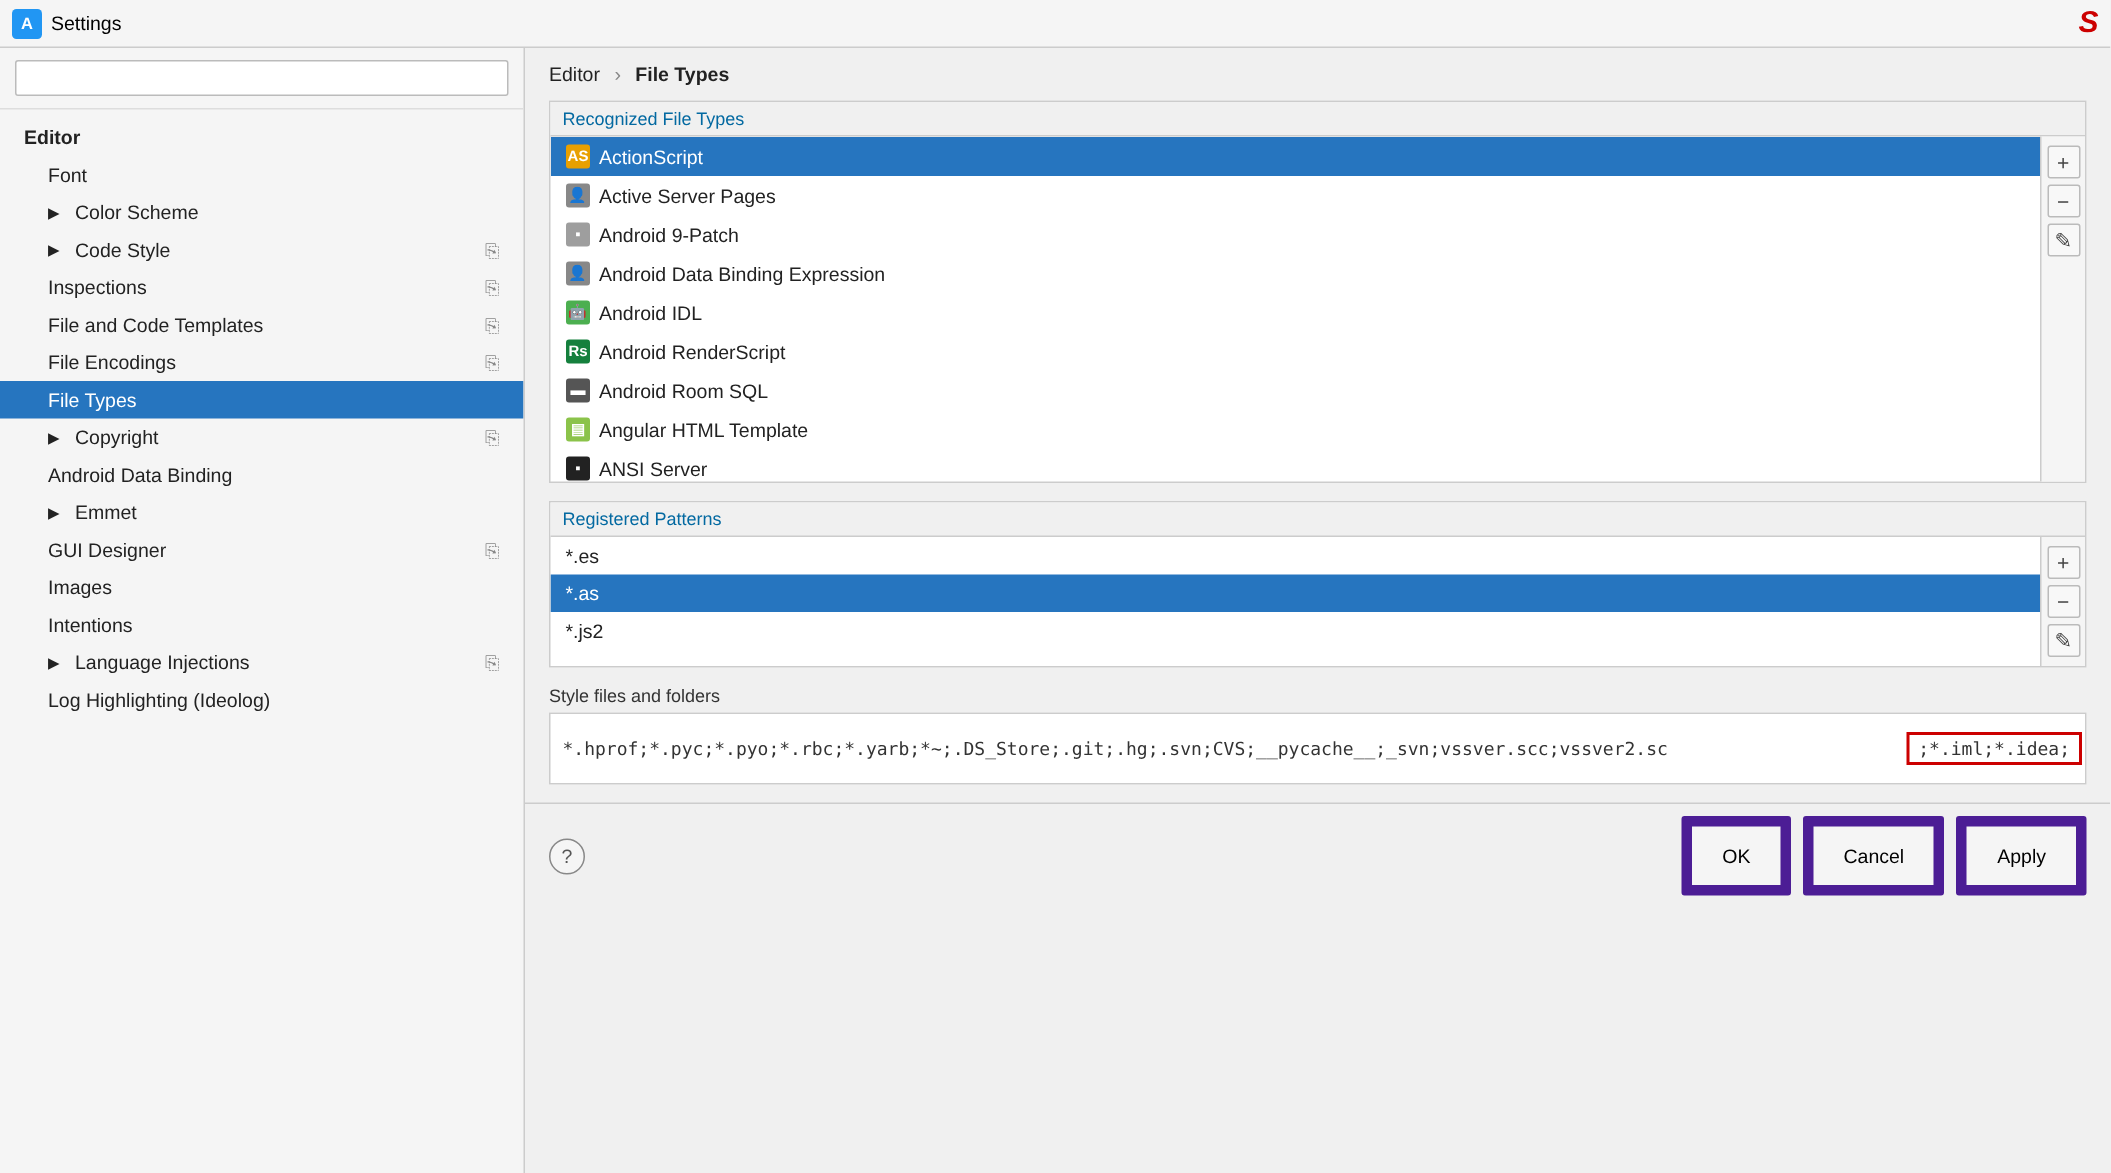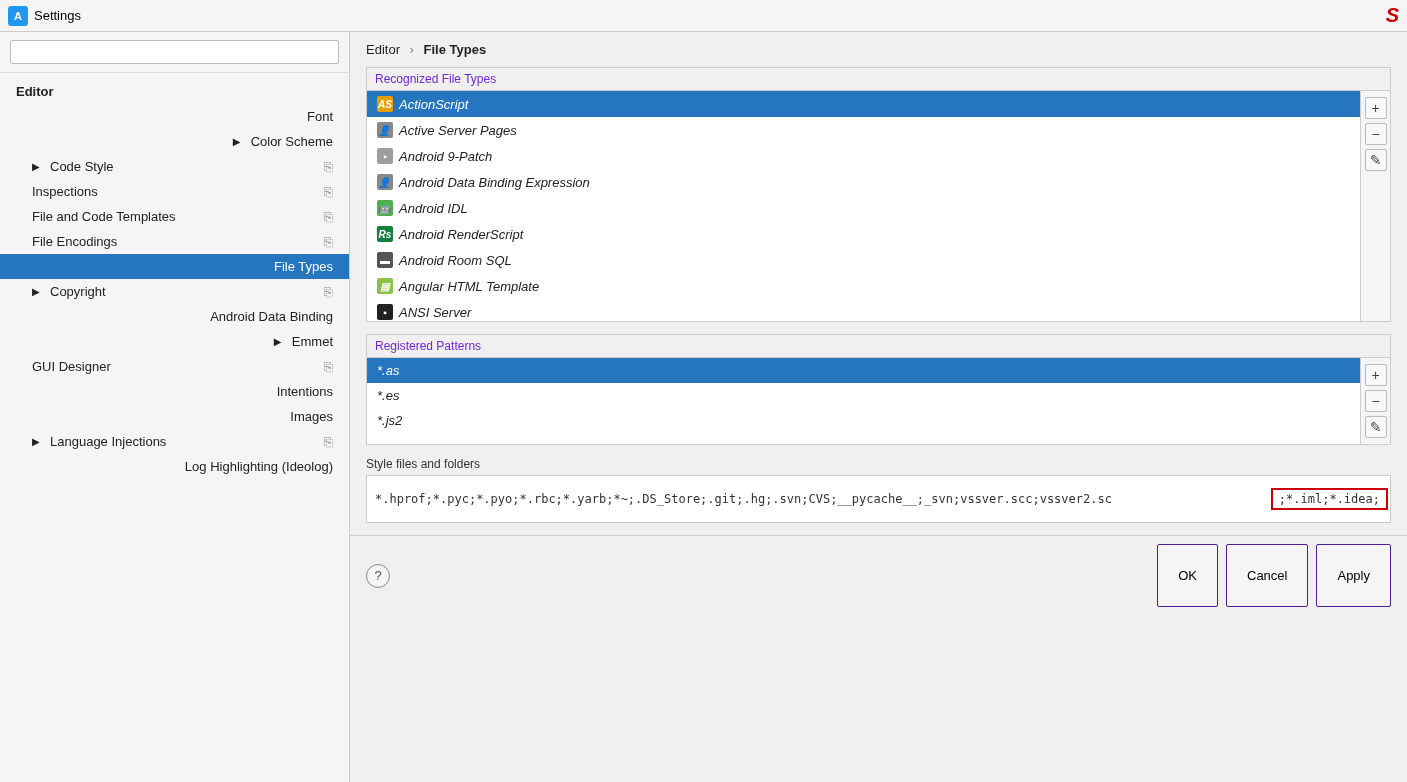--- a/index.html
+++ b/index.html
@@ -96,21 +96,20 @@
       padding: 6px 0;
     }
 
     .sidebar-item {
       padding: 5px 16px;
       cursor: pointer;
       display: flex;
       align-items: center;
       gap: 6px;
       color: #222;
-      justify-content: flex-end;
     }
     .sidebar-item.active {
       background: #2675bf;
       color: white;
     }
     .sidebar-item.indented {
       padding-left: 32px;
     }
     .sidebar-section-header {
       padding: 5px 16px;
@@ -157,21 +156,21 @@
     
     .section {
       margin: 0 16px 12px 16px;
       background: white;
       border: 1px solid #ccc;
     }
     .section-label {
       background: #f0f0f0;
       padding: 4px 8px;
       font-size: 12px;
-      color: #6d28d9;
+      color: #0369a1;
       border-bottom: 1px solid #ccc;
       display: flex;
       align-items: center;
     }
     .section-label span {
       margin-right: 4px;
     }
 
     
     .file-types-container {
@@ -184,21 +183,20 @@
       overflow-y: auto;
       border-right: none;
     }
     .list-item {
       padding: 5px 10px;
       cursor: pointer;
       display: flex;
       align-items: center;
       gap: 6px;
       color: #222;
-      font-style: italic;
     }
     .list-item.selected {
       background: #2675bf;
       color: white;
     }
     .list-buttons {
       display: flex;
       flex-direction: column;
       padding: 6px 4px;
       gap: 4px;
@@ -296,22 +294,22 @@
       justify-content: space-between;
       padding: 8px 16px;
       background: #f0f0f0;
       border-top: 1px solid #ccc;
     }
     .bottom-right {
       display: flex;
       gap: 8px;
     }
     .btn {
-      padding: 23px 20px;
-      border: 1px solid #4c1d95;
+      padding: 12px 20px;
+      border: 7px solid #4c1d95;
       background: #f5f5f5;
       cursor: pointer;
       font-size: 13px;
       border-radius: 2px;
     }
     .btn.primary {
       background: #f5f5f5;
     }
     .help-btn {
       width: 24px;
@@ -406,25 +404,25 @@
         <span class="chevron">▶</span>
         <span>Emmet</span>
       </div>
 
       <div class="sidebar-item indented">
         <span>GUI Designer</span>
         <span class="copy-icon">⎘</span>
       </div>
 
       <div class="sidebar-item indented">
+        <span>Images</span>
+      </div>
+
+      <div class="sidebar-item indented">
         <span>Intentions</span>
-      </div>
-
-      <div class="sidebar-item indented">
-        <span>Images</span>
       </div>
 
       <div class="sidebar-item indented">
         <span class="chevron">▶</span>
         <span>Language Injections</span>
         <span class="copy-icon">⎘</span>
       </div>
 
       <div class="sidebar-item indented">
         <span>Log Highlighting (Ideolog)</span>
@@ -491,25 +489,25 @@
         </div>
       </div>
     </div>
 
     <div class="section">
       <div class="section-label">
         <span>Registered Patterns</span>
       </div>
       <div class="patterns-container">
         <div class="list-panel" style="max-height:120px;">
+          <div class="list-item">
+            <span>*.es</span>
+          </div>
           <div class="list-item selected">
             <span>*.as</span>
-          </div>
-          <div class="list-item">
-            <span>*.es</span>
           </div>
           <div class="list-item">
             <span>*.js2</span>
           </div>
         </div>
         <div class="list-buttons">
           <button class="icon-btn">+</button>
           <button class="icon-btn">−</button>
           <button class="icon-btn">✎</button>
         </div>

